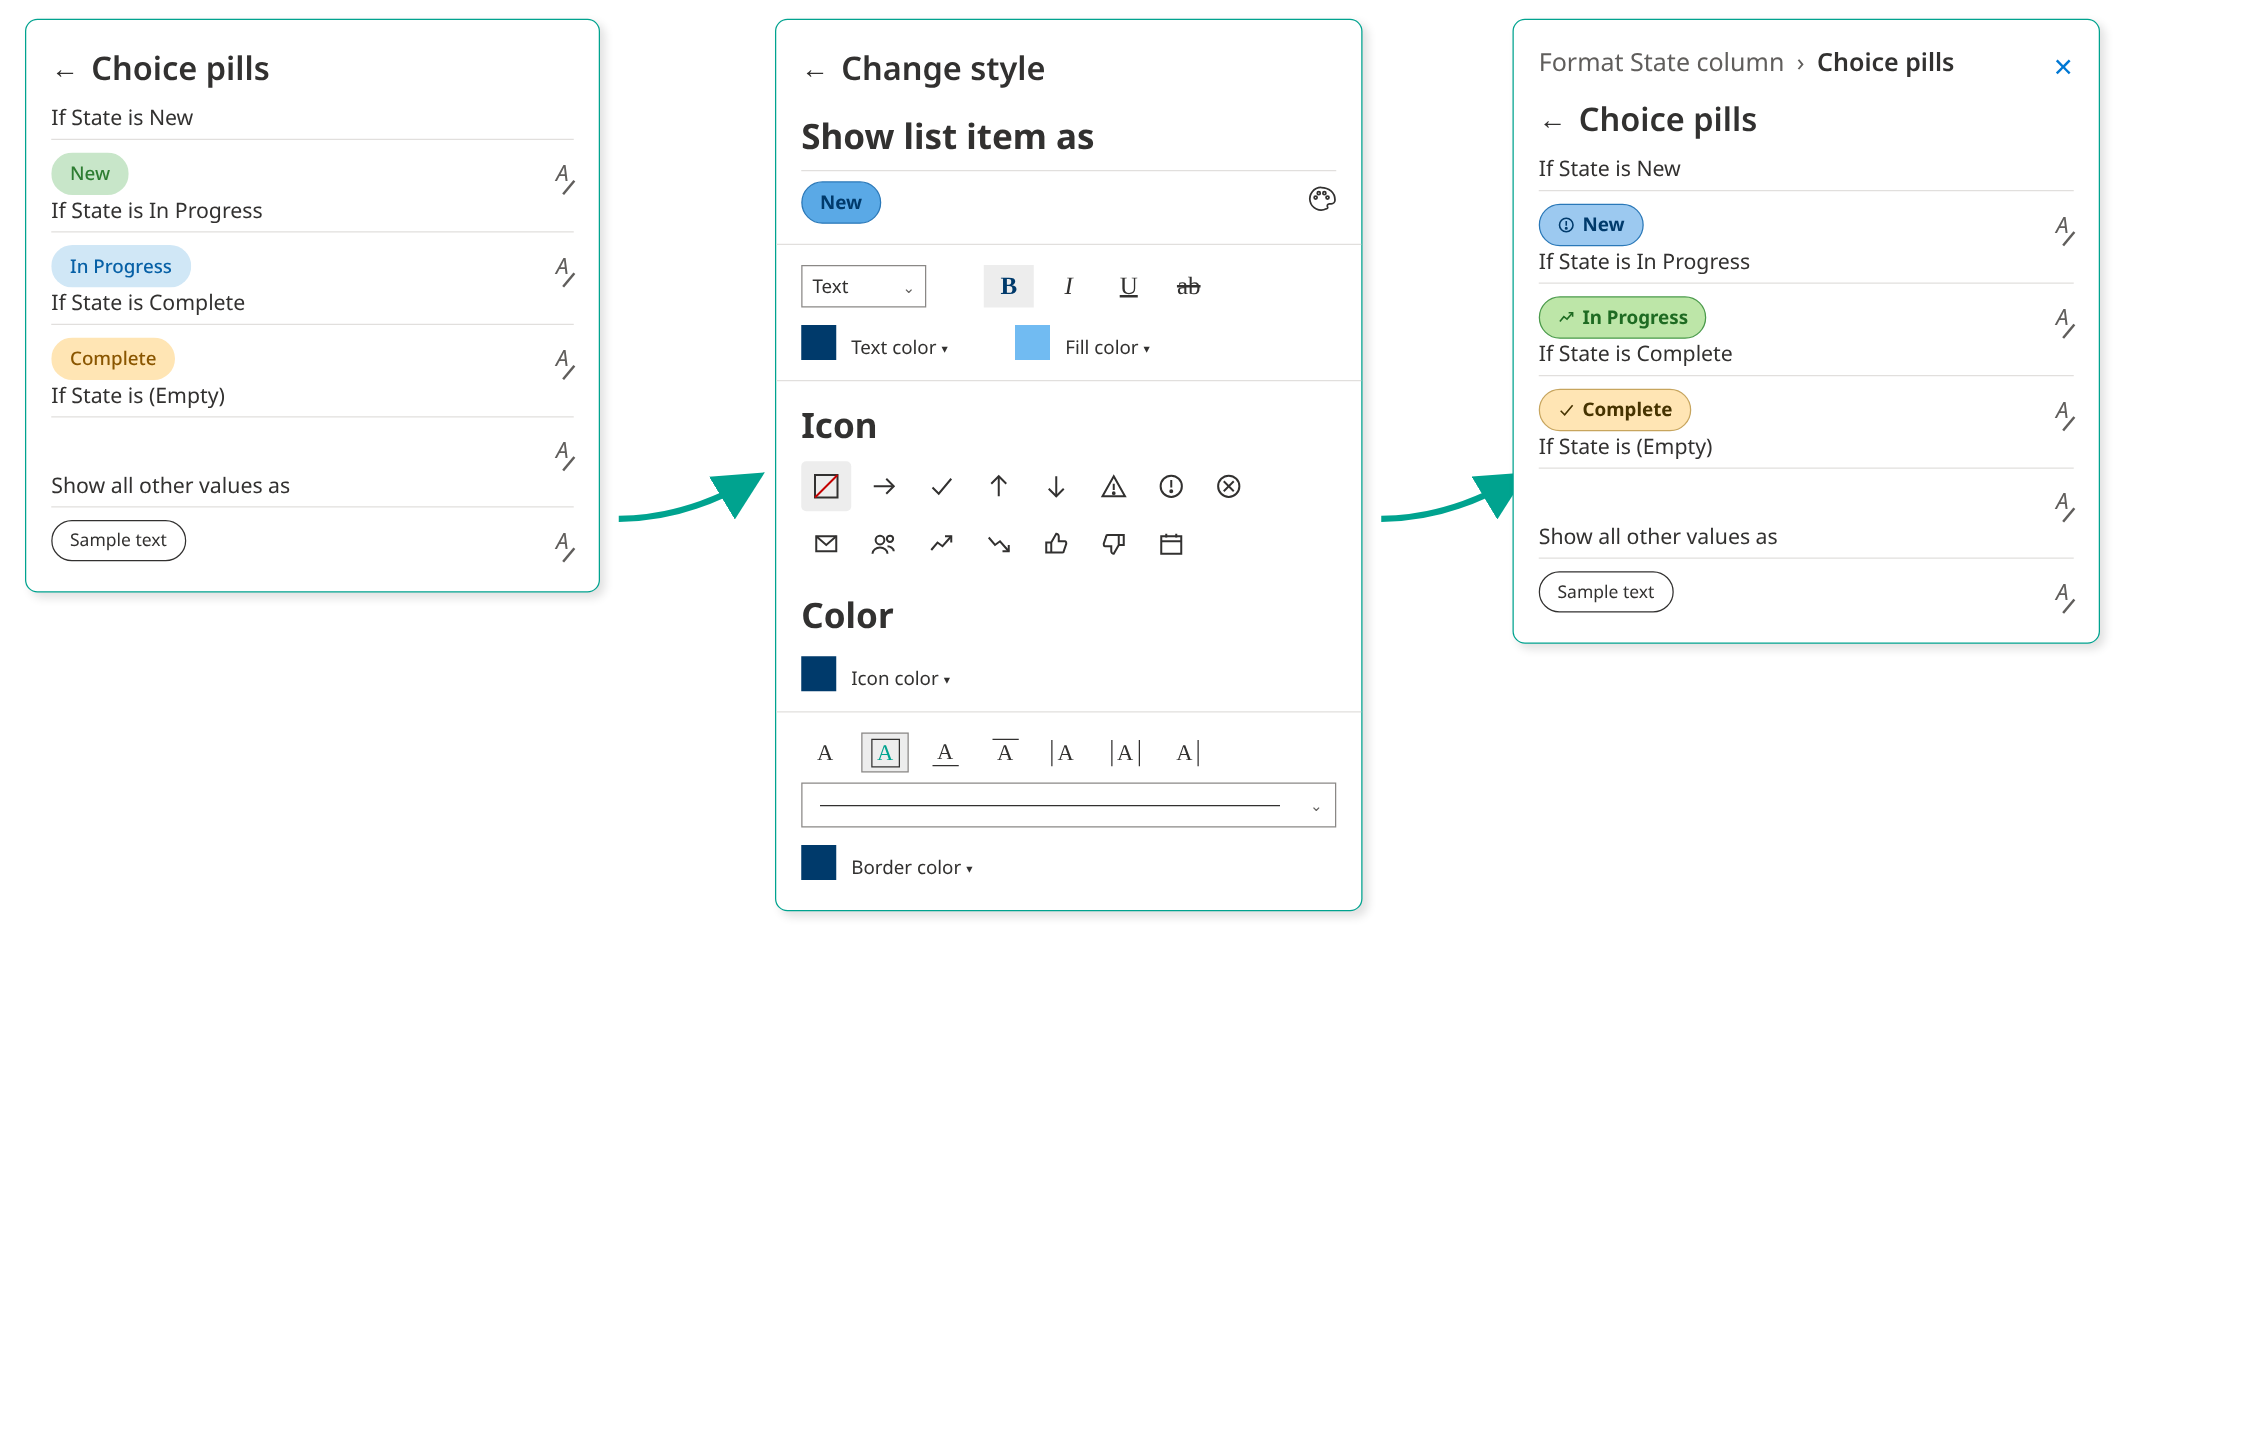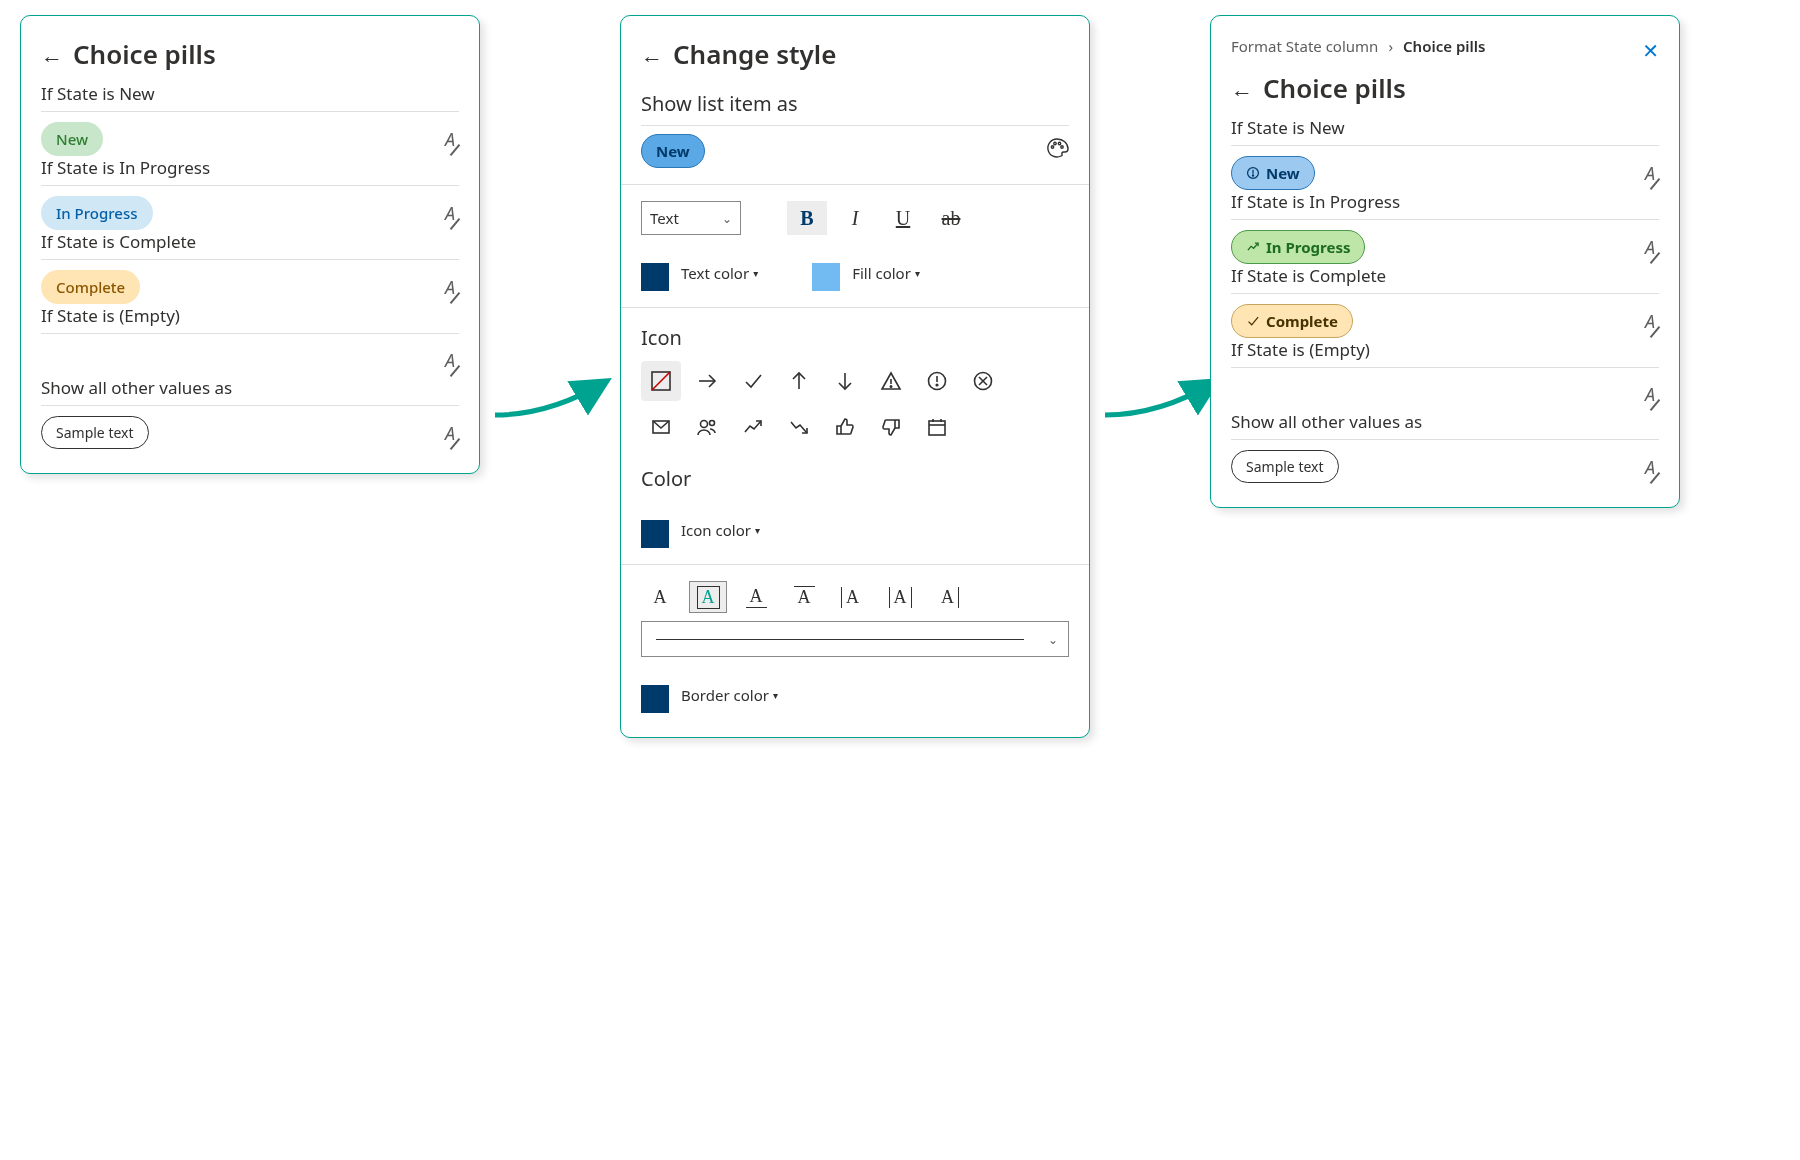--- a/index.html
+++ b/index.html
@@ -40,21 +40,21 @@
     border:1.5px solid var(--panel-border);
     border-radius:10px;
     box-shadow:4px 4px 8px rgba(0,0,0,0.12);
     padding:20px 20px 24px 20px;
   }
   .panel-header{
     display:flex;align-items:center;gap:10px;margin-bottom:10px;
   }
   .back-arrow{font-size:22px;line-height:1;cursor:pointer}
   h1.title{font-size:26px;font-weight:600;margin:0}
-  .section-heading{font-size:20px;font-weight:400;margin:18px 0 8px}
+  .section-heading{font-size:28px;font-weight:700;margin:18px 0 8px}
   .rule-label{font-size:17px;color:var(--text);}
   .hr{border-bottom:1px solid var(--line-soft);margin-top:6px}
   .pill-row{display:flex;align-items:center;justify-content:space-between;margin-top:10px}
   .pill{display:inline-flex;align-items:center;gap:6px;border-radius:999px;padding:6px 14px;font-size:15px;font-weight:500;border:1px solid transparent}
   .pill.new-green{background:#c8e6c9;color:#2e7d32;}
   .pill.inprog-blue{background:#d0e7f6;color:var(--blue-pill-text);}
   .pill.complete-yellow{background:var(--yellow-pill);color:var(--yellow-pill-text);}
   .pill.outline{border:1px solid var(--text);background:#fff;color:var(--text);font-weight:400;font-size:14px}
   .pill.preview-blue{background:var(--blue-pill);color:var(--blue-dark);font-weight:700;border:1px solid #2a78b8}
   .pill.new-blue{background:#9cc9f0;color:#003a6b;font-weight:700;border:1px solid #2a78b8}
@@ -68,41 +68,41 @@
   .preview-row{display:flex;align-items:center;justify-content:space-between;margin-top:8px}
   .palette-icon{font-size:22px;color:var(--text-muted)}
   .font-row{display:flex;align-items:center;gap:8px;margin-top:10px}
   .select-small{border:1px solid #8a8886;height:34px;width:100px;display:flex;align-items:center;justify-content:space-between;padding:0 8px;font-size:15px;background:#fff}
   .chev{font-size:12px;color:var(--text-muted)}
   .font-btn{width:40px;height:34px;display:flex;align-items:center;justify-content:center;font-size:20px;font-family:"Times New Roman",serif;cursor:pointer}
   .font-btn.bold{background:var(--hover-grey);font-weight:700;color:var(--blue-dark)}
   .font-btn.italic{font-style:italic}
   .font-btn.underline{text-decoration:underline}
   .font-btn.strike{text-decoration:line-through}
-  .color-row{display:flex;align-items:flex-start;gap:12px;margin-top:28px}
+  .color-row{display:flex;align-items:flex-end;gap:12px;margin-top:14px}
   .swatch{width:28px;height:28px;display:inline-block}
   .label-with-caret{display:flex;align-items:center;gap:4px;font-size:15px}
   .caret{font-size:10px}
   .icon-grid{display:grid;grid-template-columns:repeat(8,40px);grid-auto-rows:40px;gap:6px;margin-top:10px}
   .icon-cell{display:flex;align-items:center;justify-content:center;font-size:22px;border-radius:4px;cursor:pointer}
   .icon-cell.selected{background:var(--hover-grey);}
   .icon-cell svg{width:22px;height:22px;stroke:#323130;fill:none;stroke-width:1.6}
   .border-row{display:flex;gap:10px;margin-top:10px}
   .border-cell{width:38px;height:32px;display:flex;align-items:center;justify-content:center;font-family:"Times New Roman",serif;font-size:18px;cursor:pointer;border:1px solid transparent;position:relative}
   .border-cell.selected{background:var(--hover-grey);border:1px solid #8a8886;color:var(--panel-border)}
   .bcell-inner{display:inline-block;padding:0 4px;}
   .b-all{border:1px solid var(--text)}
   .b-bottom{border-bottom:1.5px solid var(--text)}
   .b-top{border-top:1.5px solid var(--text)}
   .b-left{border-left:1.5px solid var(--text)}
   .b-lr{border-left:1.5px solid var(--text);border-right:1.5px solid var(--text)}
   .b-right{border-right:1.5px solid var(--text)}
   .wide-select{border:1px solid #8a8886;height:36px;display:flex;align-items:center;justify-content:flex-end;padding:0 10px;width:100%;margin-top:8px;position:relative}
   .wide-select .line{position:absolute;left:14px;right:44px;top:50%;border-top:1px solid var(--text)}
-  .breadcrumb{display:flex;align-items:center;gap:10px;color:var(--text-muted);font-size:15px;margin-bottom:8px}
+  .breadcrumb{display:flex;align-items:center;gap:10px;color:var(--text-muted);font-size:20px;margin-bottom:8px}
   .breadcrumb .sep{color:var(--text-muted)}
   .breadcrumb .current{color:var(--text);font-weight:600}
   .close-x{color:#0078d4;font-size:20px;cursor:pointer}
 
   
   .flow-arrow{position:absolute;color:var(--arrow)}
   .flow-arrow svg{overflow:visible}
 
 </style>
 </head>

